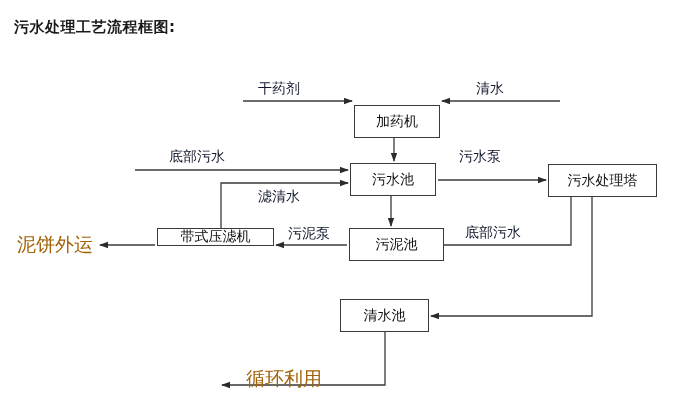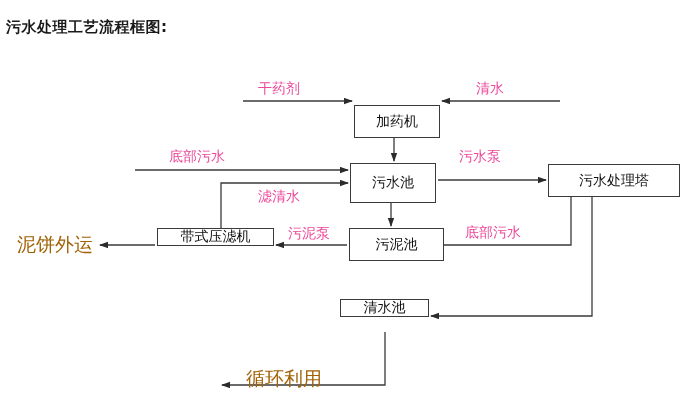--- a/index.html
+++ b/index.html
@@ -10,21 +10,21 @@
   #page {
     position: relative;
     width: 700px;
     height: 420px;
     background: #ffffff;
     font-family: "DejaVu Sans", "Liberation Sans", sans-serif;
     overflow: hidden;
   }
   #title {
     position: absolute;
-    left: 6px;
+    left: 14px;
     top: 18px;
     font-size: 15px;
     font-weight: bold;
     color: #1a1a1a;
     letter-spacing: 0.5px;
     white-space: nowrap;
   }
   .node {
     position: absolute;
     box-sizing: border-box;
@@ -34,21 +34,21 @@
     align-items: center;
     justify-content: center;
     font-size: 14px;
     color: #101010;
     white-space: nowrap;
     z-index: 3;
   }
   .edge-label {
     position: absolute;
     font-size: 14px;
-    color: #ec4899;
+    color: #0f172a;
     white-space: nowrap;
     z-index: 4;
     background: transparent;
   }
   .term-label {
     position: absolute;
     font-size: 19px;
     color: #a16207;
     white-space: nowrap;
     z-index: 4;
@@ -103,29 +103,29 @@
 
     <line x1="347" y1="245" x2="276" y2="245" marker-end="url(#ah)"></line>
 
     <line x1="155" y1="245" x2="100" y2="245" marker-end="url(#ah)"></line>
 
     <polyline points="385,332 385,385 222,385" marker-end="url(#ah)"></polyline>
   </svg>
 
   <div class="node" style="left:354px; top:85px; width:86px; height:33px;margin-top:20px;">加药机</div>
 
-  <div class="node" style="left:350px; top:163px; width:86px; height:40px;">污水池</div>
+  <div class="node" style="left:350px; top:163px; width:86px; height:33px;">污水池</div>
 
-  <div class="node" style="left:548px; top:164px; width:132px; height:33px;">污水处理塔</div>
+  <div class="node" style="left:548px; top:164px; width:109px; height:33px;">污水处理塔</div>
 
   <div class="node" style="left:157px; top:228px; width:117px; height:18px;">带式压滤机</div>
 
   <div class="node" style="left:349px; top:228px; width:95px; height:33px;">污泥池</div>
 
-  <div class="node" style="left:340px; top:299px; width:89px; height:18px;">清水池</div>
+  <div class="node" style="left:340px; top:299px; width:89px; height:33px;">清水池</div>
 
   <div class="edge-label" style="left:258px; top:80px;">干药剂</div>
 
   <div class="edge-label" style="left:476px; top:80px;">清水</div>
 
   <div class="edge-label" style="left:169px; top:148px;">底部污水</div>
 
   <div class="edge-label" style="left:258px; top:188px;text-align:right;">滤清水</div>
 
   <div class="edge-label" style="left:459px; top:148px;">污水泵</div>

